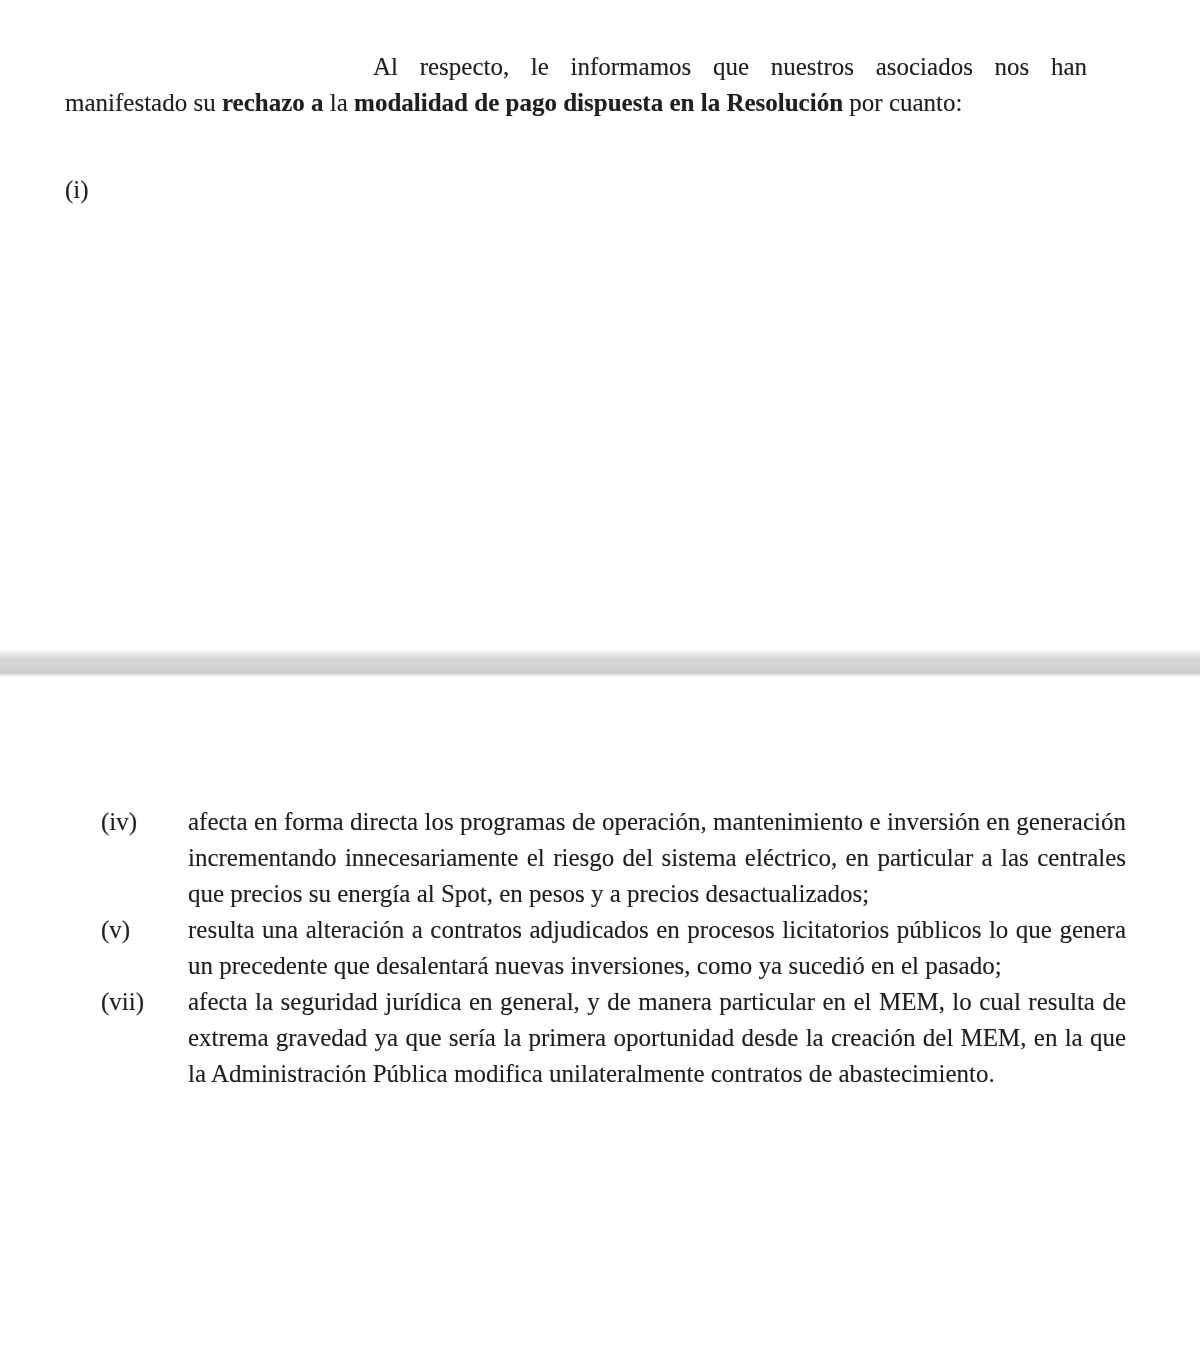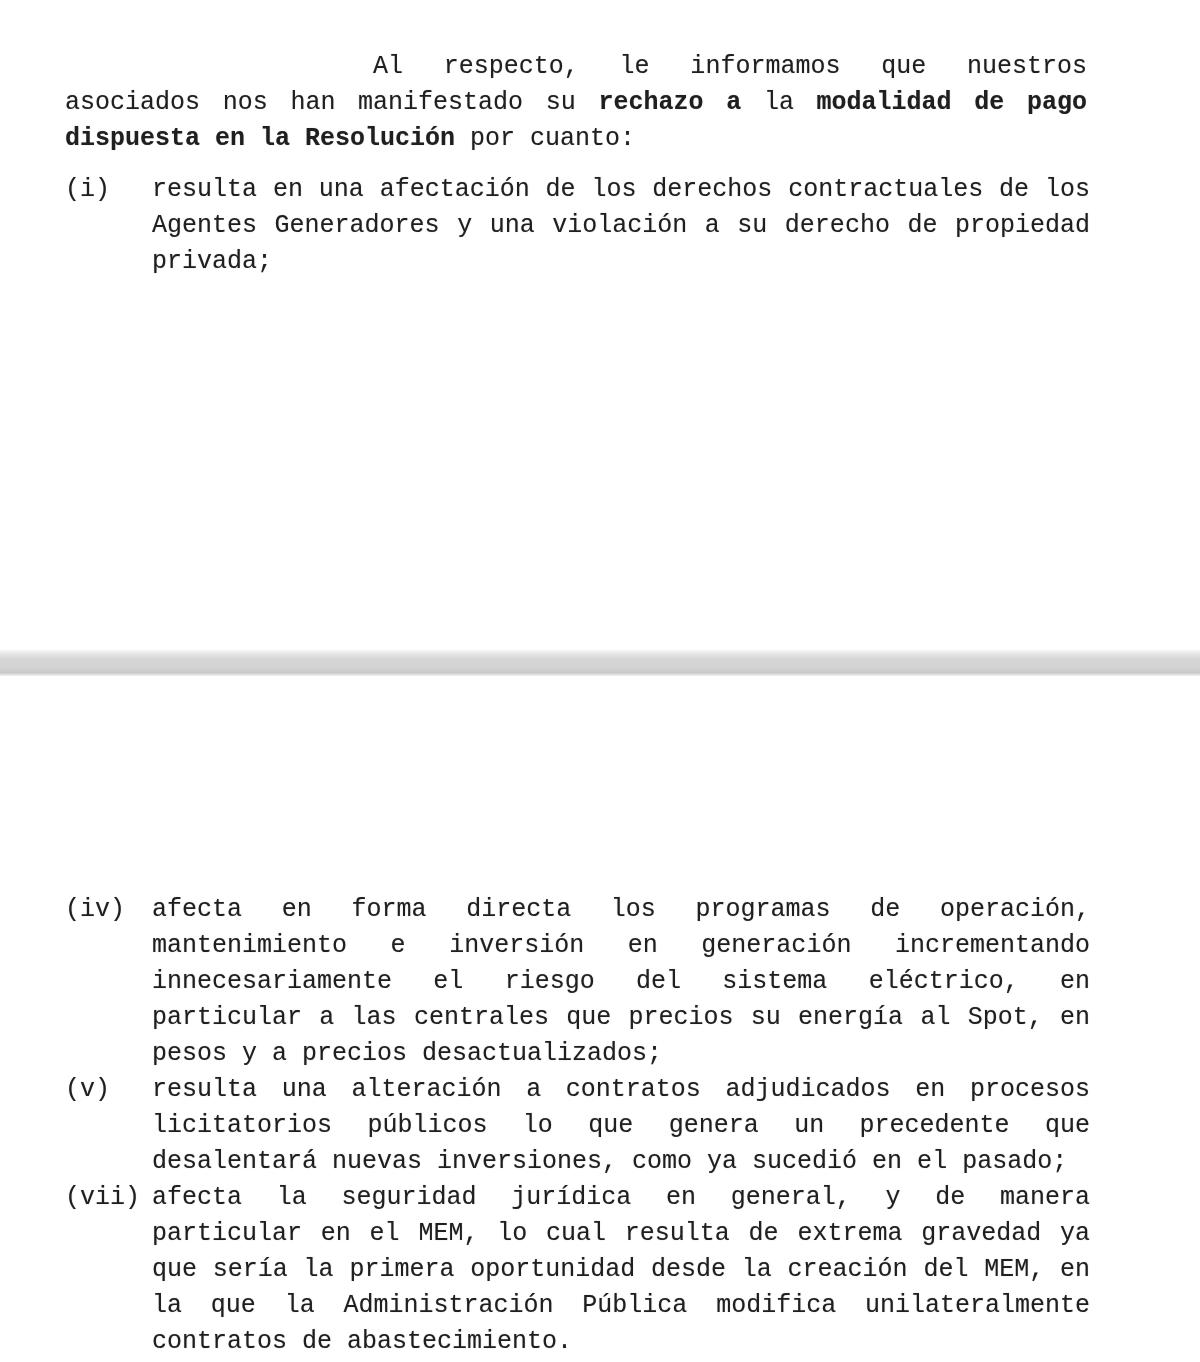--- a/index.html
+++ b/index.html
@@ -5,21 +5,21 @@
   html, body {
     margin: 0;
     padding: 0;
     background: #ffffff;
   }
   .doc {
     position: relative;
     width: 1200px;
     height: 1362px;
     background: #ffffff;
-    font-family: Liberation Mono, monospace;
+    font-family: Liberation Serif, serif;
     color: #1f1f1f;
     overflow: hidden;
     text-shadow: 0 0 1px rgba(45,45,45,0.38); 
   }
   .intro {
     position: absolute;
     left: 65px;
     top: 24px;
     width: 1022px;
     font-size: 25px;
@@ -29,21 +29,21 @@
   }
   .bd { font-weight: bold; }
   .list {
     position: absolute;
     left: 65px;
     width: 1025px;
     font-size: 25px;
     line-height: 36px;
   }
   .list--p1 { top: 172px; }
-  .list--p2 { top: 892px; }
+  .list--p2 { top: 804px; margin-left: 36px; }
   .item {
     position: relative;
     padding-left: 87px;
     text-align: justify;
   }
   .item-label {
     position: absolute;
     left: 0;
     top: 0;
     text-align: left;
@@ -66,21 +66,20 @@
 </head>
 <body>
 
 <div class="doc">
 
   <p class="intro"><span>Al respecto, le informamos que nuestros asociados nos han manifestado su </span><span class="bd">rechazo a</span><span> la </span><span class="bd">modalidad de pago dispuesta en la Resolución</span><span> por cuanto:</span></p>
 
   <div class="list list--p1">
     <div class="item">
       <span class="item-label">(i)</span>
-      <span>resulta en una afectación de los derechos contractuales de los Agentes Generadores y una violación a su derecho de propiedad privada;</span>
     </div>
   </div>
 
   <div class="page-break"></div>
 
   <div class="list list--p2">
     <div class="item">
       <span class="item-label">(iv)</span>
       <span>afecta en forma directa los programas de operación, mantenimiento e inversión en generación incrementando innecesariamente el riesgo del sistema eléctrico, en particular a las centrales que precios su energía al Spot, en pesos y a precios desactualizados;</span>
     </div>

